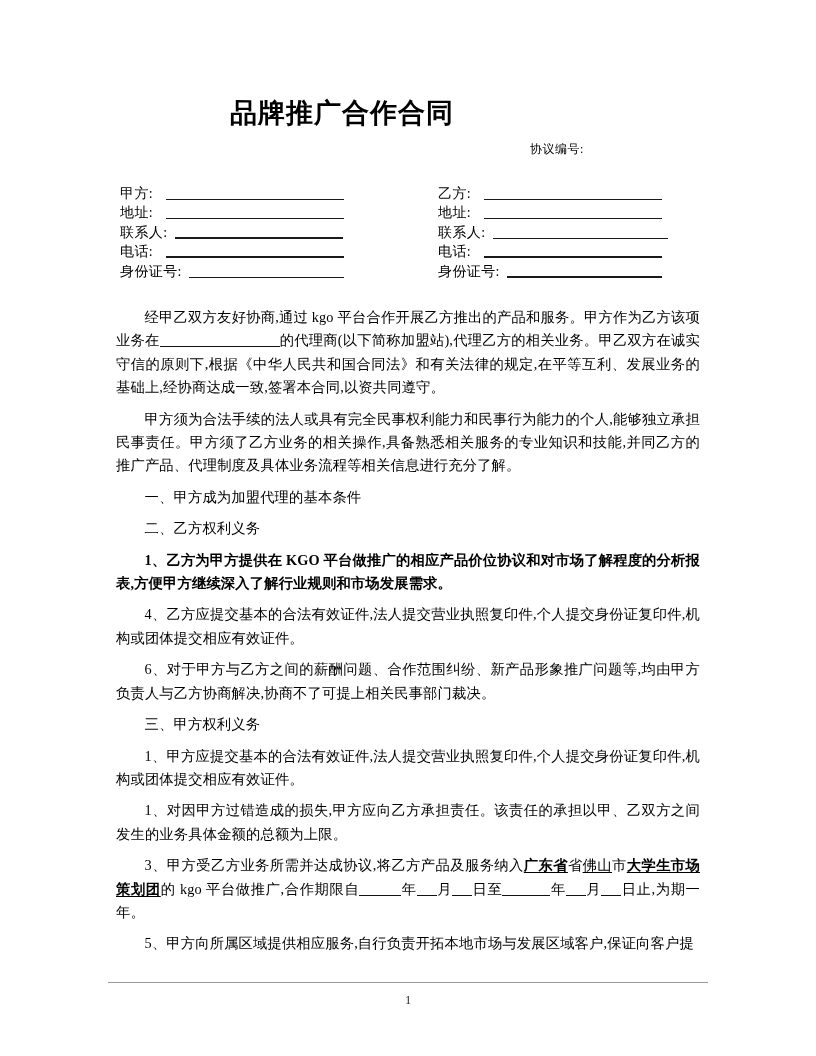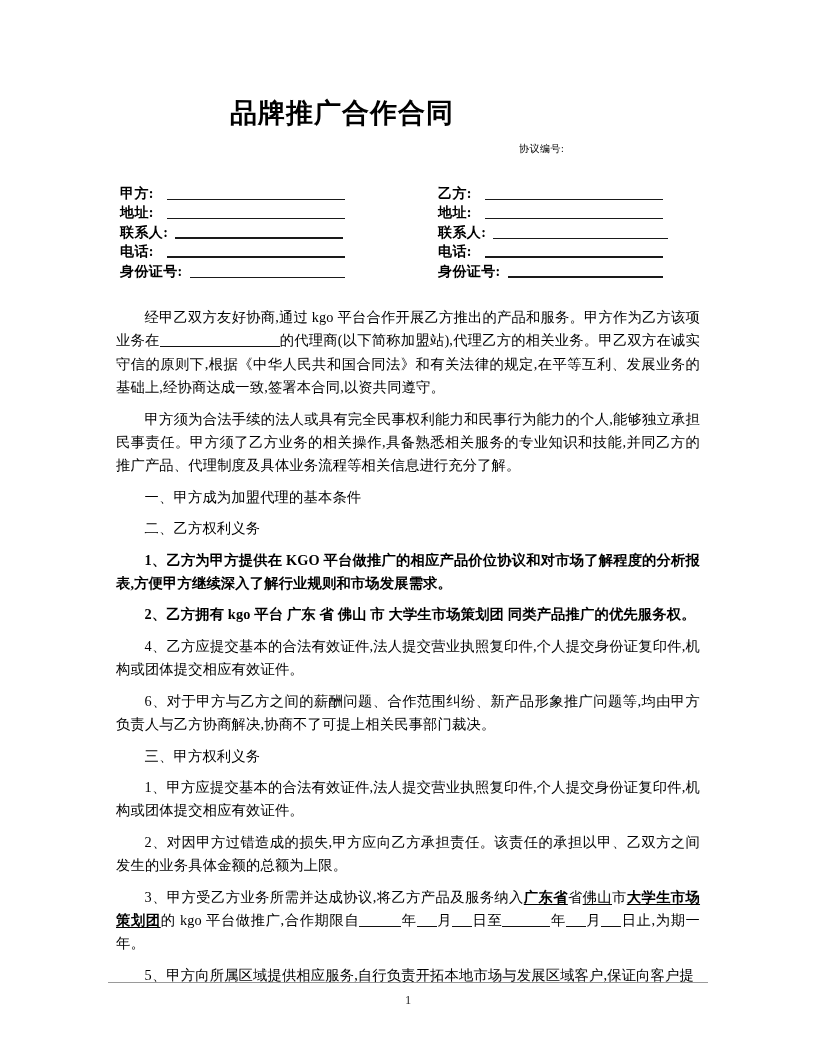--- a/index.html
+++ b/index.html
@@ -31,22 +31,22 @@
     font-family: "DejaVu Serif", "Liberation Serif", serif;
     font-weight: bold;
     font-size: 27px;
     letter-spacing: 1px;
     line-height: 34px;
   }
 
   .agreement-no {
     position: absolute;
     top: 139px;
-    left: 519px;
-    font-size: 10px;
+    left: 530px;
+    font-size: 12px;
     line-height: 20px;
     letter-spacing: 0.5px;
   }
 
   
   .parties {
     position: absolute;
     top: 182px;
     left: 0;
     width: 816px;
@@ -62,21 +62,20 @@
     display: flex;
     align-items: flex-end;
     height: 19.5px;
     font-size: 14px;
     letter-spacing: 0.4px;
     white-space: nowrap;
   }
   .field-label {
     flex: 0 0 auto;
     line-height: 17px;
-    font-weight: bold;
   }
   .field-rule {
     flex: 0 0 auto;
     height: 0;
     border-bottom: 1.4px solid #1a1a1a;
     margin-bottom: 2px;
   }
   .field-rule.thick { border-bottom-width: 2.1px; }
   .field-rule.thin  { border-bottom-width: 1.1px; }
   .gap-sm { width: 7px; flex: 0 0 auto; }
@@ -209,27 +208,26 @@
 
   <div class="body-text">
 
     <p class="p"><span>经甲乙双方友好协商,通过 kgo 平台合作开展乙方推出的产品和服务。甲方作为乙方该项业务在</span><span class="blank w120"></span><span>的代理商(以下简称加盟站),代理乙方的相关业务。甲乙双方在诚实守信的原则下,根据《中华人民共和国合同法》和有关法律的规定,在平等互利、发展业务的基础上,经协商达成一致,签署本合同,以资共同遵守。</span></p>
 
     <p class="p">甲方须为合法手续的法人或具有完全民事权利能力和民事行为能力的个人,能够独立承担民事责任。甲方须了乙方业务的相关操作,具备熟悉相关服务的专业知识和技能,并同乙方的推广产品、代理制度及具体业务流程等相关信息进行充分了解。</p>
     <p class="p">一、甲方成为加盟代理的基本条件</p>
 
     <p class="p">二、乙方权利义务</p>
     <p class="p bold">1、乙方为甲方提供在 KGO 平台做推广的相应产品价位协议和对市场了解程度的分析报表,方便甲方继续深入了解行业规则和市场发展需求。</p>
-    <p class="p bold">2、乙方拥有 kgo 平台 广东 省 佛山 市  大学生市场策划团 同类产品推广的优先服务权。</p>
     <p class="p">4、乙方应提交基本的合法有效证件,法人提交营业执照复印件,个人提交身份证复印件,机构或团体提交相应有效证件。</p>
     <p class="p">6、对于甲方与乙方之间的薪酬问题、合作范围纠纷、新产品形象推广问题等,均由甲方负责人与乙方协商解决,协商不了可提上相关民事部门裁决。</p>
 
     <p class="p">三、甲方权利义务</p>
     <p class="p">1、甲方应提交基本的合法有效证件,法人提交营业执照复印件,个人提交身份证复印件,机构或团体提交相应有效证件。</p>
-    <p class="p">2、对因甲方过错造成的损失,甲方应向乙方承担责任。该责任的承担以甲、乙双方之间发生的业务具体金额的总额为上限。</p>
+    <p class="p">1、对因甲方过错造成的损失,甲方应向乙方承担责任。该责任的承担以甲、乙双方之间发生的业务具体金额的总额为上限。</p>
 
     <p class="p"><span>3、甲方受乙方业务所需并达成协议,将乙方产品及服务纳入</span><span class="ub">广东省</span><span>省</span><span class="u">佛山</span><span>市</span><span class="ub">大学生市场策划团</span><span>的 kgo 平台做推广,合作期限自</span><span class="blank w42"></span><span>年</span><span class="blank w20"></span><span>月</span><span class="blank w20"></span><span>日至</span><span class="blank w48"></span><span>年</span><span class="blank w20"></span><span>月</span><span class="blank w20"></span><span>日止,</span><span>为期一年。</span></p>
 
     <p class="p">5、甲方向所属区域提供相应服务,自行负责开拓本地市场与发展区域客户,保证向客户提</p>
   </div>
 
   <div class="footer-rule"></div>
   <div class="page-number">1</div>
 
 </div>

